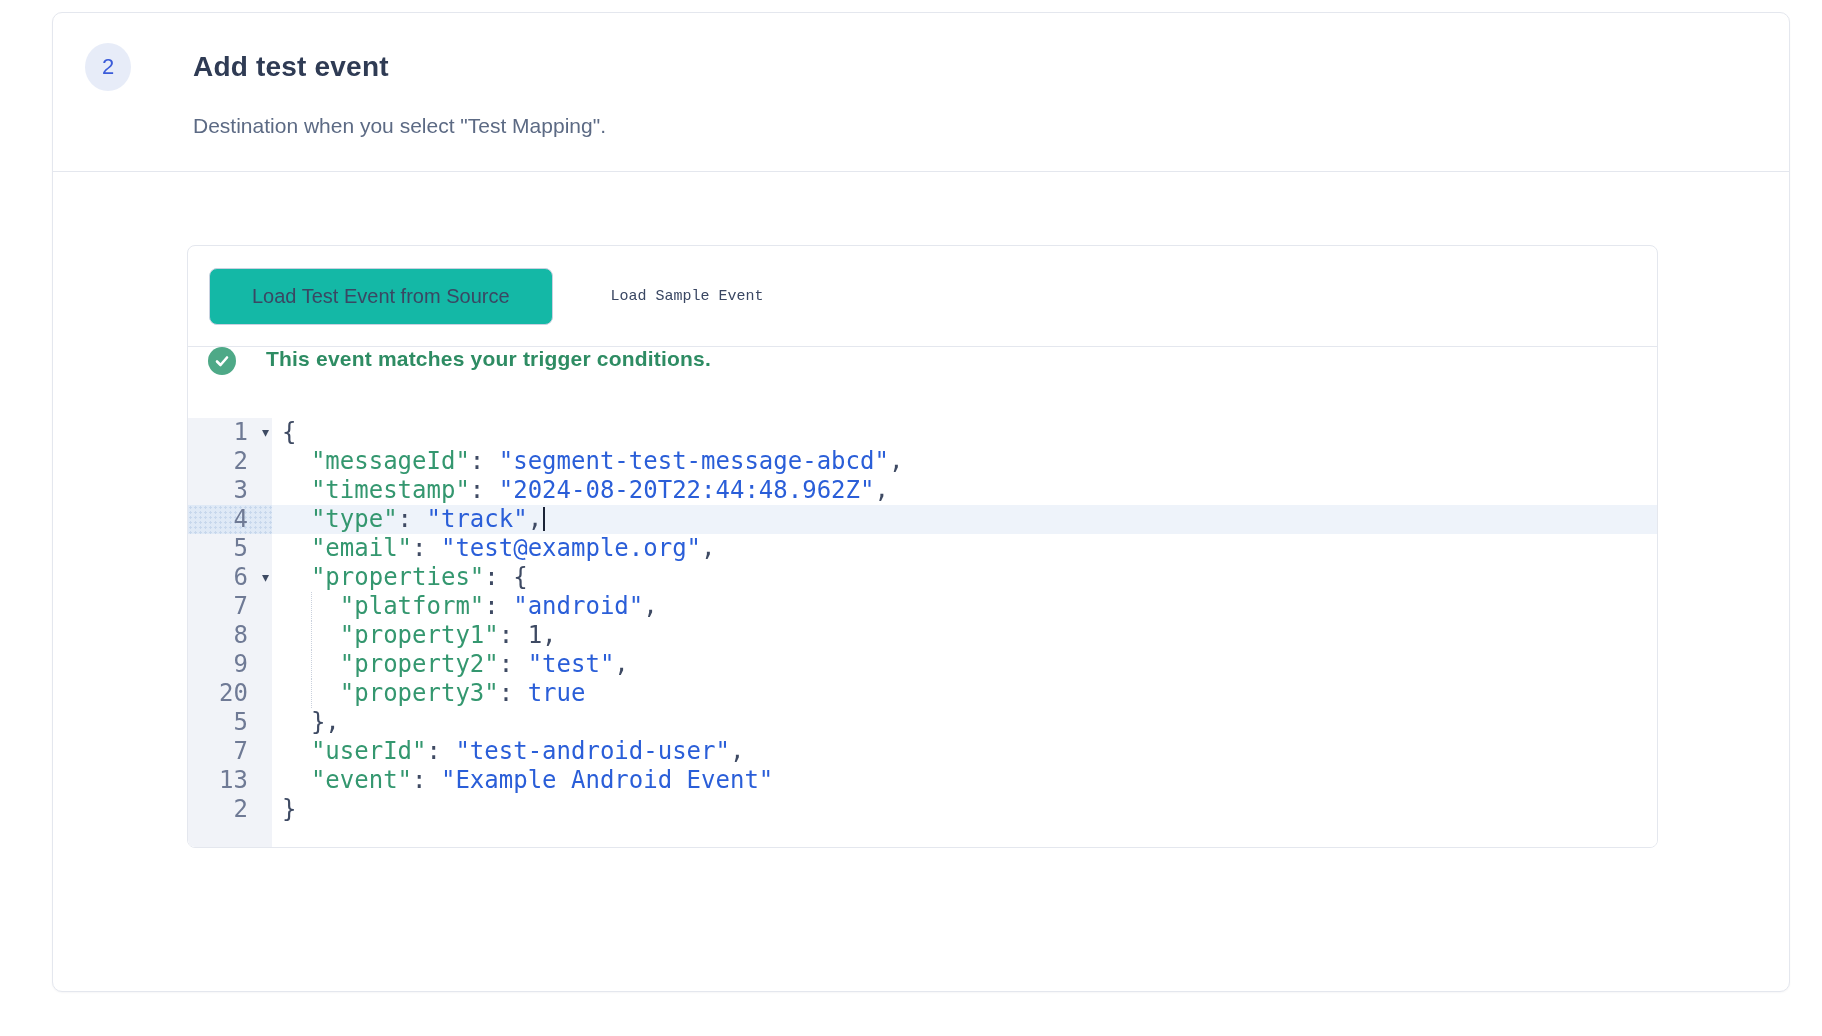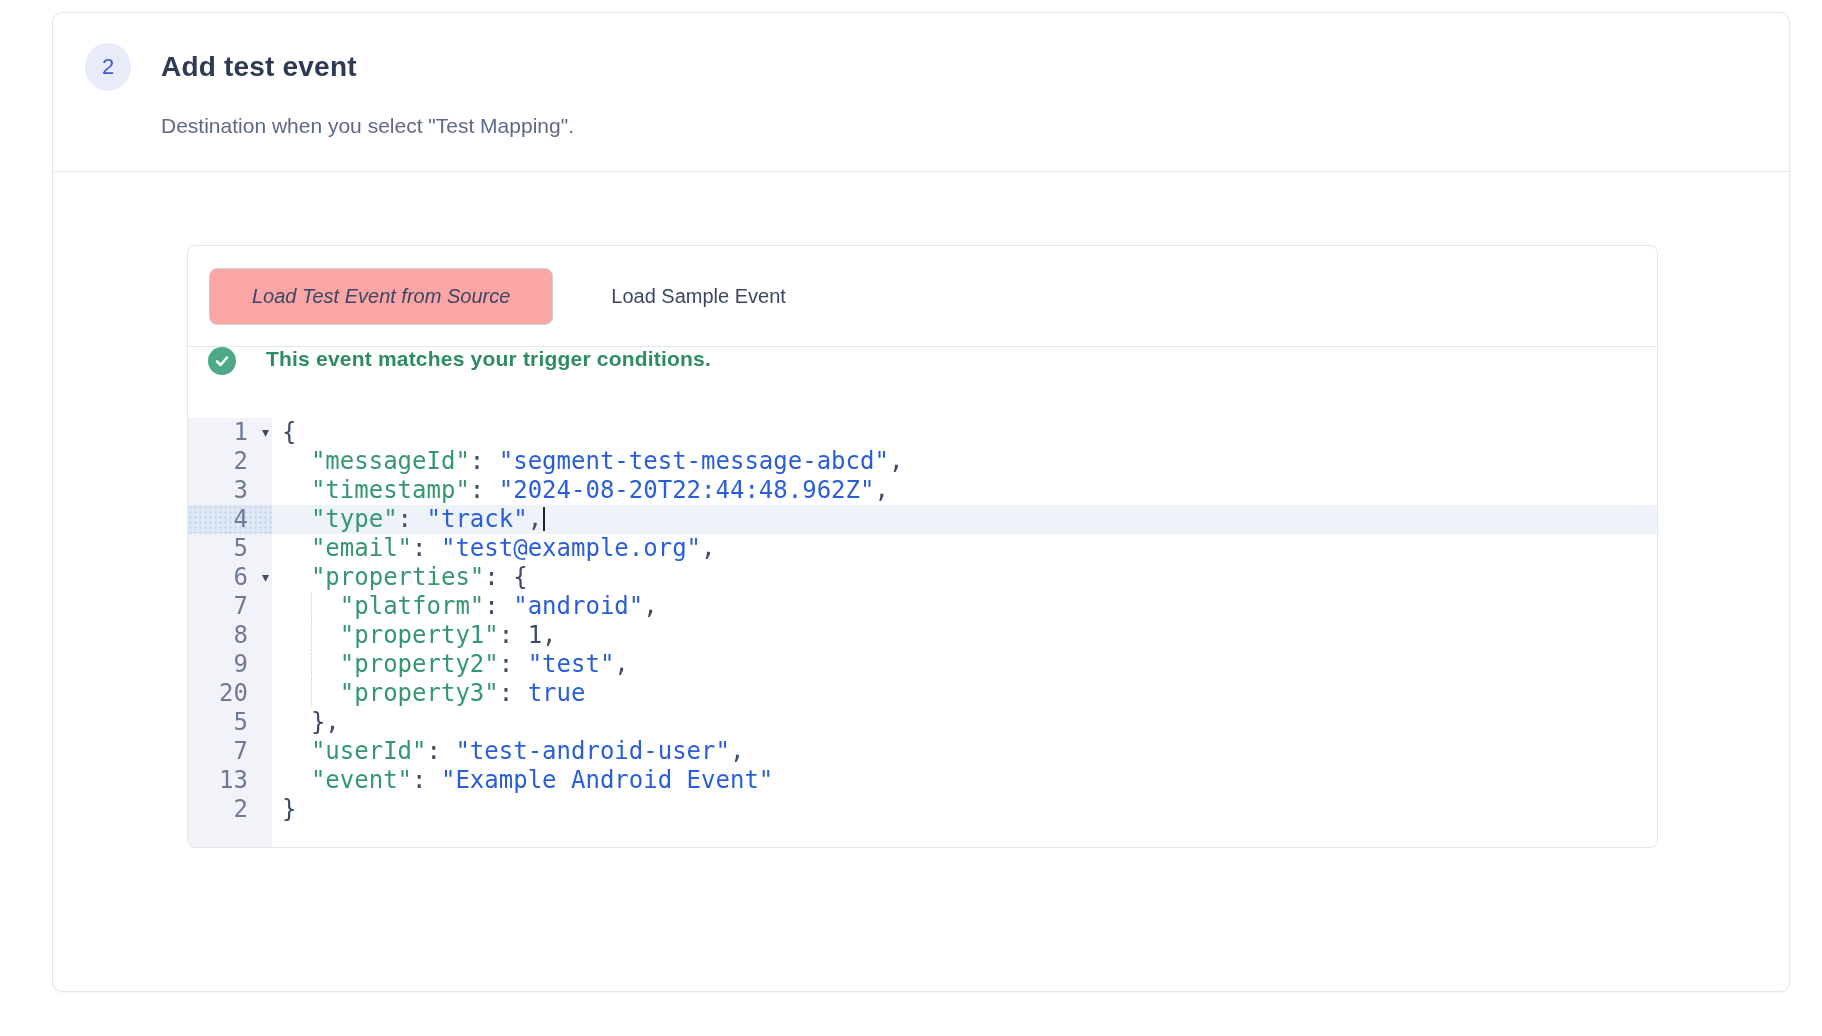--- a/index.html
+++ b/index.html
@@ -13,34 +13,34 @@
   *{box-sizing:border-box; margin:0; padding:0;}
   html,body{width:1822px; height:1036px; background:#ffffff; overflow:hidden;
     font-family:"Liberation Sans", sans-serif;}
   .card{position:absolute; left:52px; top:12px; width:1738px; height:980px;
     background:#fff; border:1px solid var(--border); border-radius:10px;
     box-shadow:0 1px 2px rgba(16,24,40,0.04);}
   .card-header{padding:30px 56px 0 32px; display:flex; align-items:flex-start;}
   .step-badge{width:46px; height:48px; border-radius:50%; background:var(--badge_bg);
     color:var(--accent_blue); font-size:22px; display:flex; align-items:center;
     justify-content:center; flex:0 0 auto;}
-  .header-body{margin-left:30px; min-width:0;}
+  .header-body{margin-left:62px; min-width:0;}
   .page-title{font-size:28px; font-weight:700; color:var(--title); margin-top:8px; letter-spacing:.2px;}
   .page-desc{margin-top:20px; font-size:21px; color:var(--text_muted);}
   .page-desc div{line-height:46px; white-space:nowrap;}
   .header-divider{margin-top:22px; border-top:1px solid var(--border);}
   .card-content{padding:73px 0 0 134px;}
   .event-panel{width:1471px; height:603px; border:1px solid var(--border);
     border-radius:8px; overflow:hidden; background:#fff; display:flex; flex-direction:column;}
   .button-row{height:100px; flex:0 0 auto; display:flex; align-items:center; padding-left:21px;}
-  .btn-outline{height:57px; padding:0 42px; background:#fca5a5; border:1px solid var(--button_border);
+  .btn-outline{height:57px; padding:0 42px; background:#14b8a6; border:1px solid var(--button_border);
     border-radius:8px; font-family:inherit; font-size:20px; font-weight:500; color:var(--button_text);
-    cursor:pointer;font-style:italic;}
+    cursor:pointer;}
   .btn-text{height:57px; padding:0 28px; margin-left:30px; background:transparent; border:none;
-    font-family:Liberation Sans, sans-serif; font-size:20px; font-weight:500; color:var(--button_text); cursor:pointer;}
+    font-family:Liberation Mono, monospace; font-size:15px; font-weight:500; color:var(--button_text); cursor:pointer;}
   .row-divider{border-top:1px solid var(--border); flex:0 0 auto;}
   .status-row{height:71px; flex:0 0 auto; display:flex; align-items:flex-start; padding-left:20px;}
   .check-badge{width:28px; height:28px; border-radius:50%; background:var(--success_icon_bg);
     display:flex; align-items:center; justify-content:center; flex:0 0 auto;}
   .status-text{margin-left:30px; font-size:21px; font-weight:600; color:var(--success_text); letter-spacing:.2px;}
   
   .editor{flex:1 1 auto; display:flex; flex-direction:column; background:#fff;
     font-family:"DejaVu Sans Mono", monospace; font-size:24px; cursor:text;}
   .ed-line{display:flex; height:29px; flex:0 0 auto;}
   .ed-line.filler{flex:1 1 auto; height:auto;}

